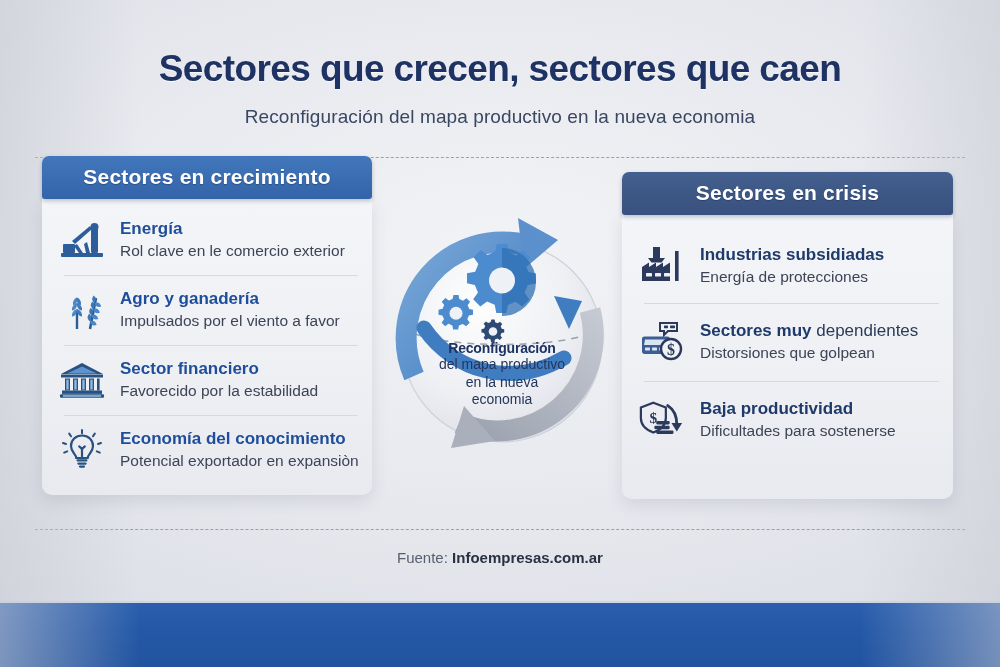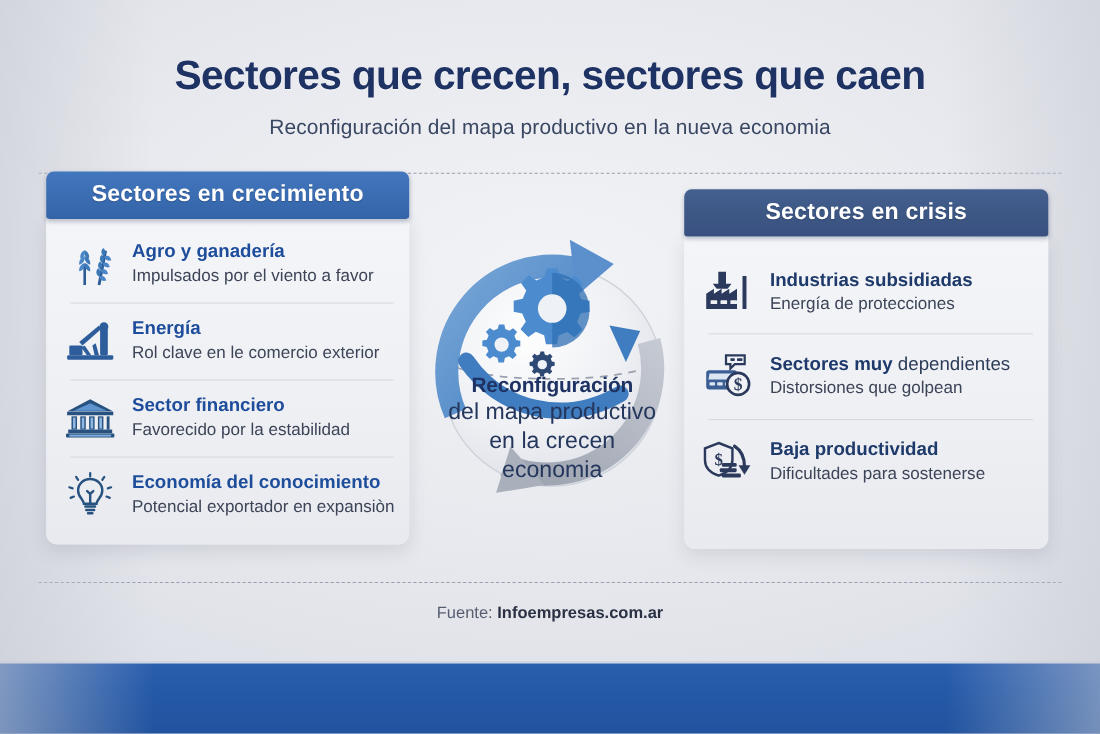--- a/index.html
+++ b/index.html
@@ -88,22 +88,22 @@
   
   .center{
     position:absolute; left:358px; top:190px; width:288px; height:300px;
     z-index:4;
   }
   .center svg{ display:block; }
   .ctext{
     position:absolute; left:0; right:0; top:150px;
     text-align:center; color:#1e3363;
   }
-  .ctext .l1{ font-size:19px; font-weight:bold; letter-spacing:-.2px; }
-  .ctext .l2,.ctext .l3,.ctext .l4{ font-size:21px; color:#25365c; line-height:1.26; }
+  .ctext .l1{ font-size:14px; font-weight:bold; letter-spacing:-.2px; }
+  .ctext .l2,.ctext .l3,.ctext .l4{ font-size:14px; color:#25365c; line-height:1.26; }
 
   
   .source{
     position:absolute; left:0; right:0; top:549px;
     text-align:center; font-size:15px; color:#565e70;
   }
   .source b{ color:#2a3142; font-weight:bold; }
   .bottombar{
     position:absolute; left:0; right:0; bottom:0; height:66px;
     background:linear-gradient(180deg,#2b5fae 0%,#2459a8 40%,#21539f 100%);
@@ -117,20 +117,40 @@
 
   <div class="title">Sectores que crecen, sectores que caen</div>
   <div class="subtitle">Reconfiguración del mapa productivo en la nueva economia</div>
 
   <div class="dash top"></div>
   <div class="dash bottom"></div>
 
   <div class="panel left">
     <div class="panel-head">Sectores en crecimiento</div>
     <div class="panel-body">
+
+      <div class="item">
+        <span class="ico">
+          <svg width="46" height="40" viewBox="0 0 46 40">
+            <g fill="#2e5d9c">
+              <rect x="2" y="33" width="42" height="4" rx="1"></rect>
+              <rect x="32" y="8" width="7" height="25" rx="1.5"></rect>
+              <rect x="4" y="24" width="12" height="9" rx="1"></rect>
+              <path d="M33 9 L16 24 L13 21 L31 6z"></path>
+              <path d="M18 24 L24 33 L20 33 L15 26z"></path>
+              <path d="M28 22 L31 33 L27 33 L25 24z"></path>
+              <circle cx="35.5" cy="7" r="4"></circle>
+            </g>
+          </svg>
+        </span>
+        <span class="txt">
+          <span class="h">Energía</span>
+          <span class="d" style="display:block">Rol clave en le comercio exterior</span>
+        </span>
+      </div>
 
       <div class="item">
         <span class="ico">
           <svg width="44" height="44" viewBox="0 0 44 44">
             <g fill="#4a86c8">
               <path d="M17 41 L17 22" stroke="#2c5c96" stroke-width="2.4" fill="none"></path>
               <path d="M17 21c-3.6 1.2-5.4 4-5 7.6 3.6-.8 5.4-3.6 5-7.6z"></path>
               <path d="M17 21c3.6 1.2 5.4 4 5 7.6-3.6-.8-5.4-3.6-5-7.6z" fill="#3f7ab9"></path>
               <path d="M17 15c-3.6 1.2-5.4 4-5 7.6 3.6-.8 5.4-3.6 5-7.6z"></path>
               <path d="M17 15c3.6 1.2 5.4 4 5 7.6-3.6-.8-5.4-3.6-5-7.6z" fill="#3f7ab9"></path>
@@ -148,40 +168,20 @@
                 <path d="M31.6 27.4c-3.2-2.2-3-5.2-.8-7.6 2.6 2 2.8 4.8.8 7.6z" fill="#3b78b7"></path>
                 <path d="M30 33.4c3.6-1.6 6 .2 6.6 3.6-3.4 1.2-6-.4-6.6-3.6z"></path>
                 <path d="M30 33.4c-3.2-2.2-3-5.2-.8-7.6 2.6 2 2.8 4.8.8 7.6z" fill="#3b78b7"></path>
               </g>
             </g>
           </svg>
         </span>
         <span class="txt">
           <span class="h">Agro y ganadería</span>
           <span class="d" style="display:block">Impulsados por el viento a favor</span>
-        </span>
-      </div>
-
-      <div class="item">
-        <span class="ico">
-          <svg width="46" height="40" viewBox="0 0 46 40">
-            <g fill="#2e5d9c">
-              <rect x="2" y="33" width="42" height="4" rx="1"></rect>
-              <rect x="32" y="8" width="7" height="25" rx="1.5"></rect>
-              <rect x="4" y="24" width="12" height="9" rx="1"></rect>
-              <path d="M33 9 L16 24 L13 21 L31 6z"></path>
-              <path d="M18 24 L24 33 L20 33 L15 26z"></path>
-              <path d="M28 22 L31 33 L27 33 L25 24z"></path>
-              <circle cx="35.5" cy="7" r="4"></circle>
-            </g>
-          </svg>
-        </span>
-        <span class="txt">
-          <span class="h">Energía</span>
-          <span class="d" style="display:block">Rol clave en le comercio exterior</span>
         </span>
       </div>
 
       <div class="item">
         <span class="ico">
           <svg width="46" height="40" viewBox="0 0 46 40">
             <path d="M23 3 L44 14 L2 14z" fill="#27517f"></path>
             <path d="M23 6.5 L38 13.4 L8 13.4z" fill="#5e93cf"></path>
             <rect x="2" y="14.5" width="42" height="3" fill="#27517f"></rect>
             <g fill="#27517f">
@@ -356,21 +356,21 @@
       </g>
       <g transform="translate(135,142) scale(.33)">
         <path d="M-5-38h10l1.6 8.2 7.6 3.2 6.8-4.8 7.1 7.1-4.8 6.8 3.2 7.6L34-8.5v10l-8.2 1.6-3.2 7.6 4.8 6.8-7.1 7.1-6.8-4.8-7.6 3.2L4.3 31h-10l-1.6-8.2-7.6-3.2-6.8 4.8-7.1-7.1 4.8-6.8-3.2-7.6L-35 1.3v-10l8.2-1.6 3.2-7.6-4.8-6.8 7.1-7.1 6.8 4.8 7.6-3.2z" fill="#2e4a74"></path>
         <circle cx="0" cy="-1.5" r="13" fill="#eef1f6"></circle>
       </g>
     </svg>
 
     <div class="ctext">
       <div class="l1">Reconfiguración</div>
       <div class="l2">del mapa productivo</div>
-      <div class="l3">en la crecen</div>
+      <div class="l3">en la nueva</div>
       <div class="l4">economia</div>
     </div>
   </div>
 
   <div class="source">
     <span>Fuente:</span>
     <b>Infoempresas.com.ar</b>
   </div>
 
   <div class="bottombar"></div>

